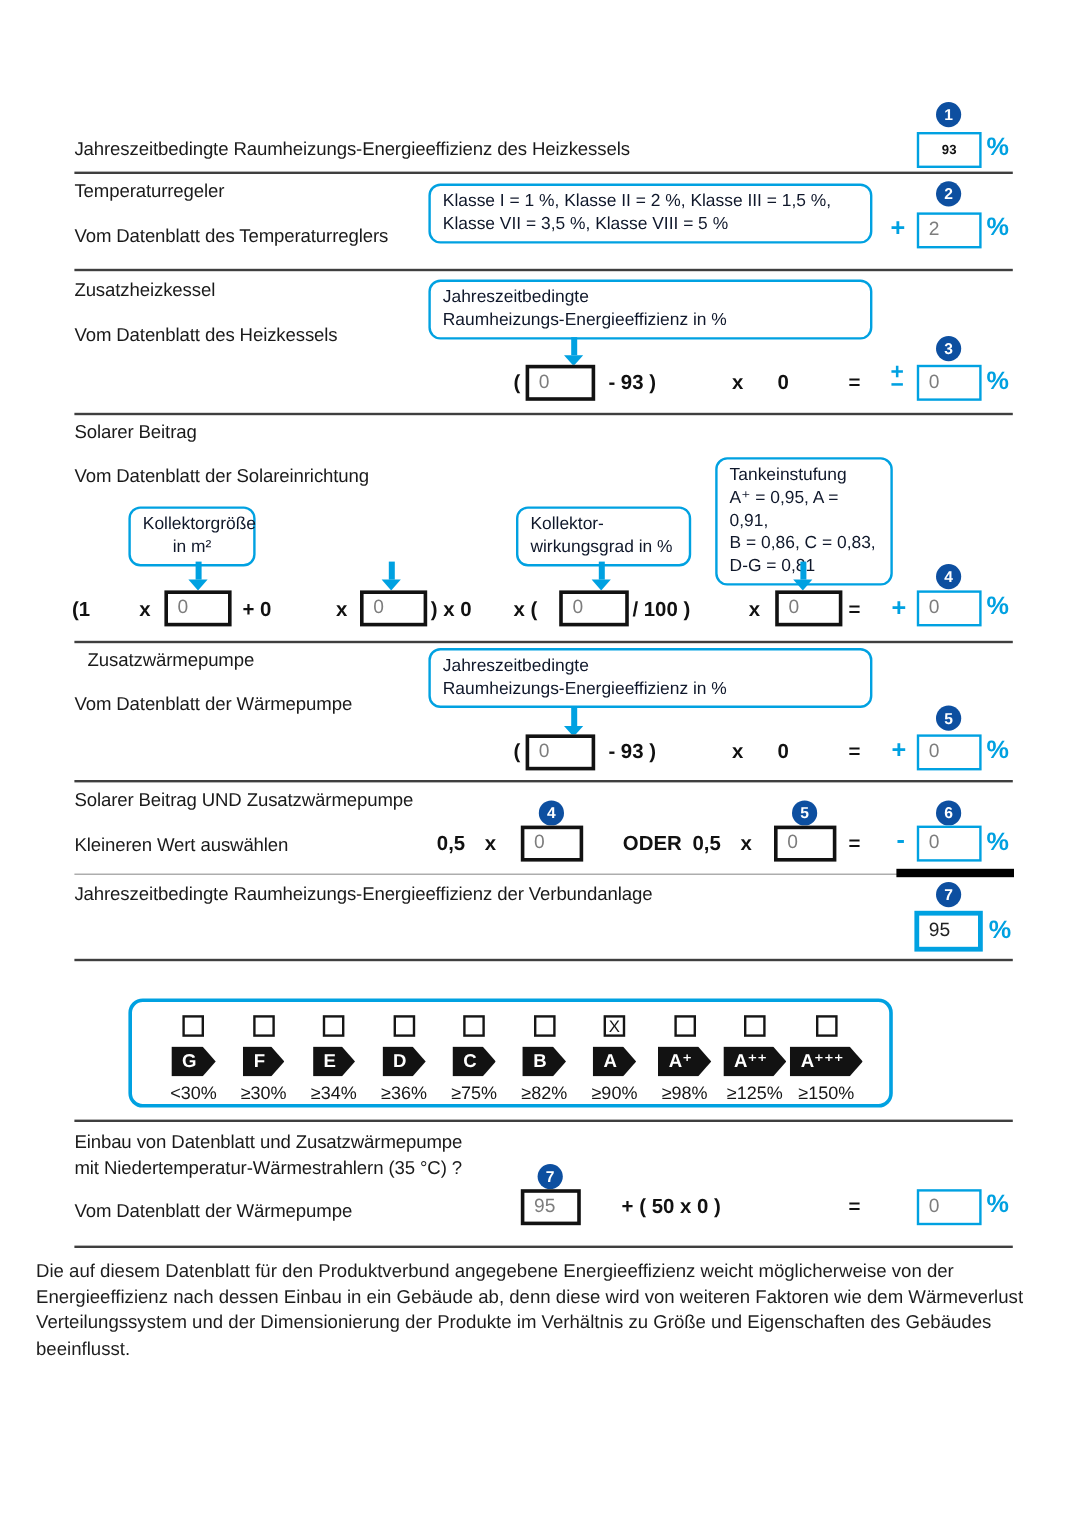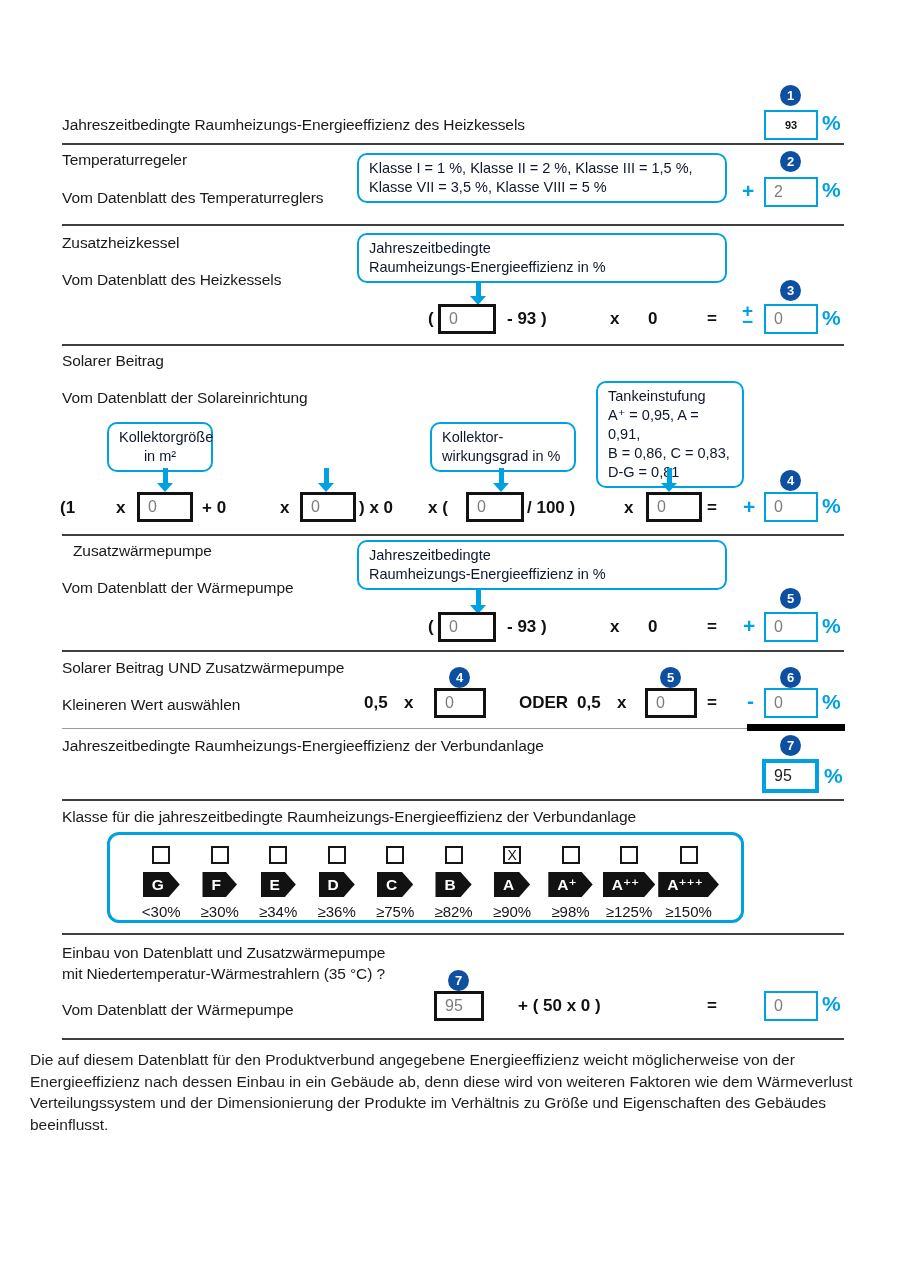--- a/index.html
+++ b/index.html
@@ -170,21 +170,20 @@
   <div class="accent" style="left:822px; top:690px;">%</div>
   <div class="rule light" style="top:728px;"></div>
   <div class="thickbar" style="left:747px; top:724px; width:98px; height:7px;"></div>
 
   <div class="lbl" style="left:62px; top:737px;">Jahreszeitbedingte Raumheizungs-Energieeffizienz der Verbundanlage</div>
   <div class="badge" style="left:780px; top:735px;">7</div>
   <div class="rbox big" style="left:762px; top:759px;">95</div>
   <div class="accent" style="left:824px; top:764px;">%</div>
   <div class="rule" style="top:799px;"></div>
 
-  <div class="lbl" style="left:62px; top:808px;">Klasse für die jahreszeitbedingte Raumheizungs-Energieeffizienz der Verbundanlage</div>
   <div class="scalebox">
     <div class="scol">
       <span class="cbox"></span>
       <span class="carrow">G</span>
       <span class="thresh">&lt;30%</span>
     </div>
     <div class="scol">
       <span class="cbox"></span>
       <span class="carrow">F</span>
       <span class="thresh">≥30%</span>

